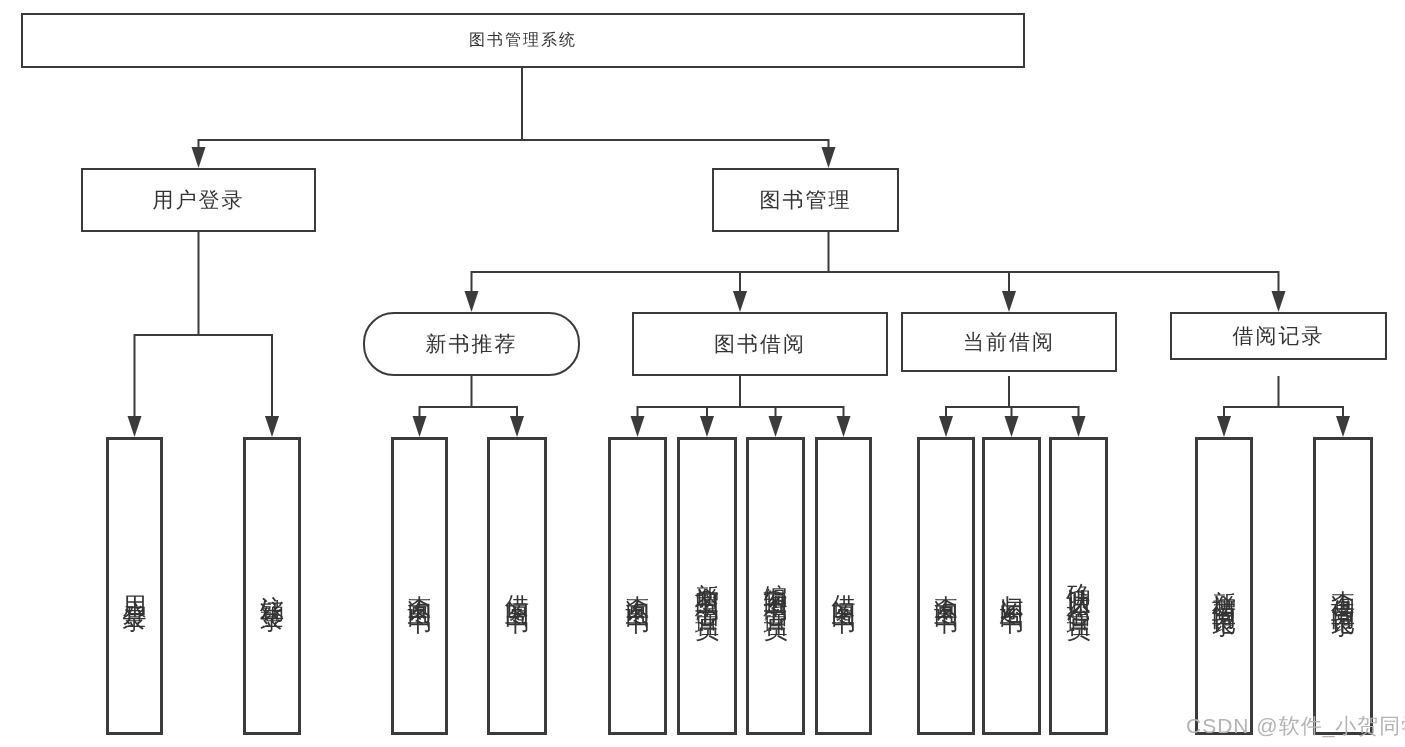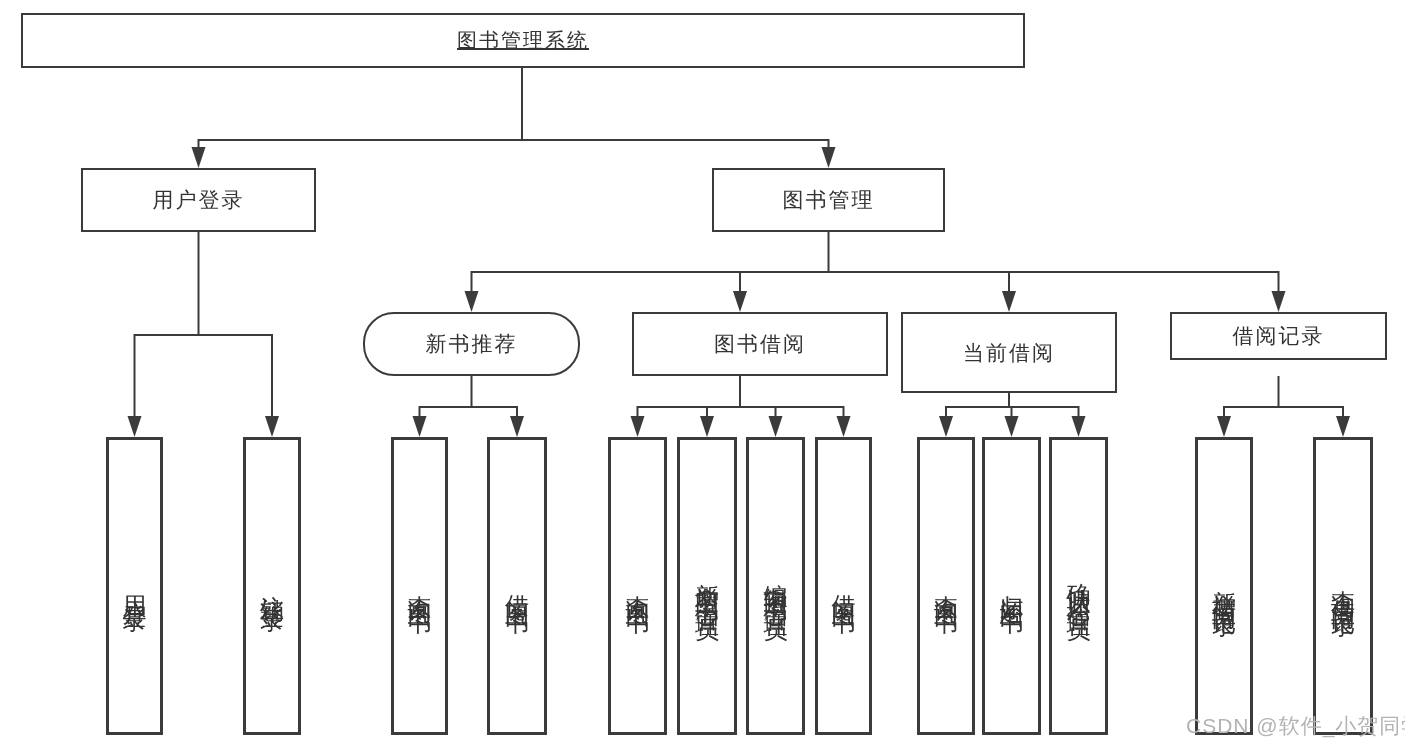--- a/index.html
+++ b/index.html
@@ -33,21 +33,21 @@
     position: absolute;
     background: #ffffff;
     border: 2px solid var(--line);
     color: var(--text);
     display: flex;
     align-items: center;
     justify-content: center;
     text-align: center;
   }
   .hbox { font-size: 21px; letter-spacing: 2px; }
-  .root-box { font-size: 20px; letter-spacing: 2px; text-decoration: underline; }
+  .root-box { font-size: 16px; letter-spacing: 2px; }
   .vbox {
     border-width: 3px;
     writing-mode: vertical-rl;
     text-orientation: mixed;
     font-size: 24px;
     letter-spacing: 5px;
     line-height: 1;
   }
   .watermark {
     position: absolute;
@@ -111,25 +111,25 @@
     <g>
       <path d="M1278.5 376 V407 M1224 407 H1343 M1224 406 V422 M1343 406 V422"></path>
       <polygon points="1217,416 1231,416 1224,437"></polygon>
       <polygon points="1336,416 1350,416 1343,437"></polygon>
     </g>
   </svg>
 
   <div class="node hbox root-box" style="left:21px; top:13px; width:1004px; height:55px;">图书管理系统</div>
 
   <div class="node hbox" style="left:81px; top:168px; width:235px; height:64px;">用户登录</div>
-  <div class="node hbox" style="left:712px; top:168px; width:233px; height:64px;">图书管理</div>
+  <div class="node hbox" style="left:712px; top:168px; width:187px; height:64px;">图书管理</div>
 
   <div class="node hbox" style="left:363px; top:312px; width:217px; height:64px;border-radius:31px;">新书推荐</div>
   <div class="node hbox" style="left:632px; top:312px; width:256px; height:64px;">图书借阅</div>
-  <div class="node hbox" style="left:901px; top:312px; width:216px; height:81px;">当前借阅</div>
+  <div class="node hbox" style="left:901px; top:312px; width:216px; height:60px;">当前借阅</div>
   <div class="node hbox" style="left:1170px; top:312px; width:217px; height:48px;">借阅记录</div>
 
   <div class="node vbox" style="left:106px; top:437px; width:57px; height:298px;">用户登录</div>
   <div class="node vbox" style="left:243px; top:437px; width:58px; height:298px;">注销登录</div>
 
   <div class="node vbox" style="left:391px; top:437px; width:57px; height:298px;">查询图书</div>
   <div class="node vbox" style="left:487px; top:437px; width:60px; height:298px;">借阅图书</div>
 
   <div class="node vbox" style="left:608px; top:437px; width:59px; height:298px;">查询图书</div>
   <div class="node vbox" style="left:677px; top:437px; width:60px; height:298px;">新增图书（管理员）</div>

